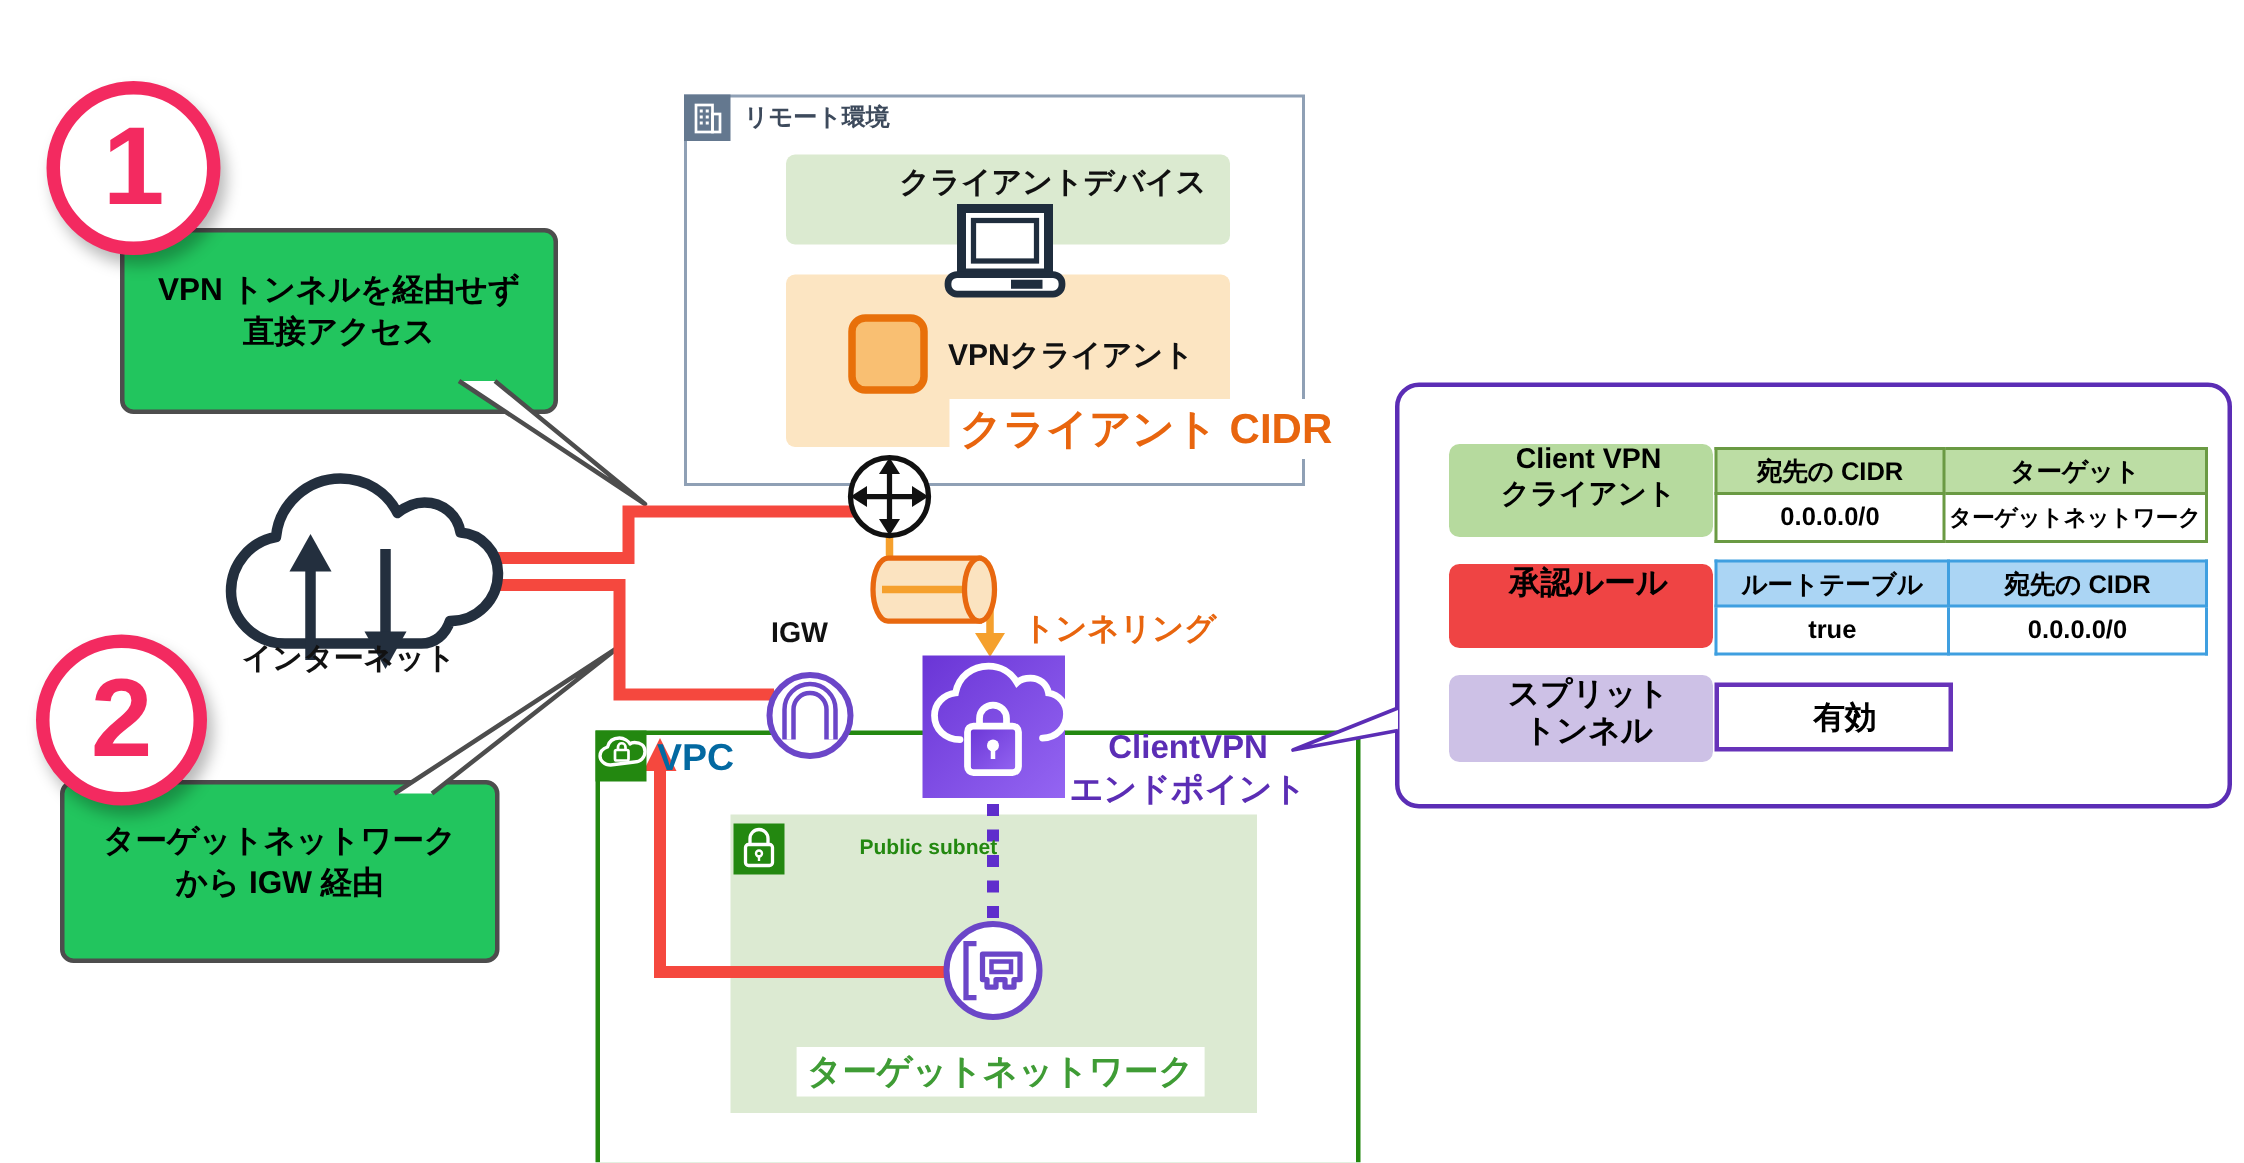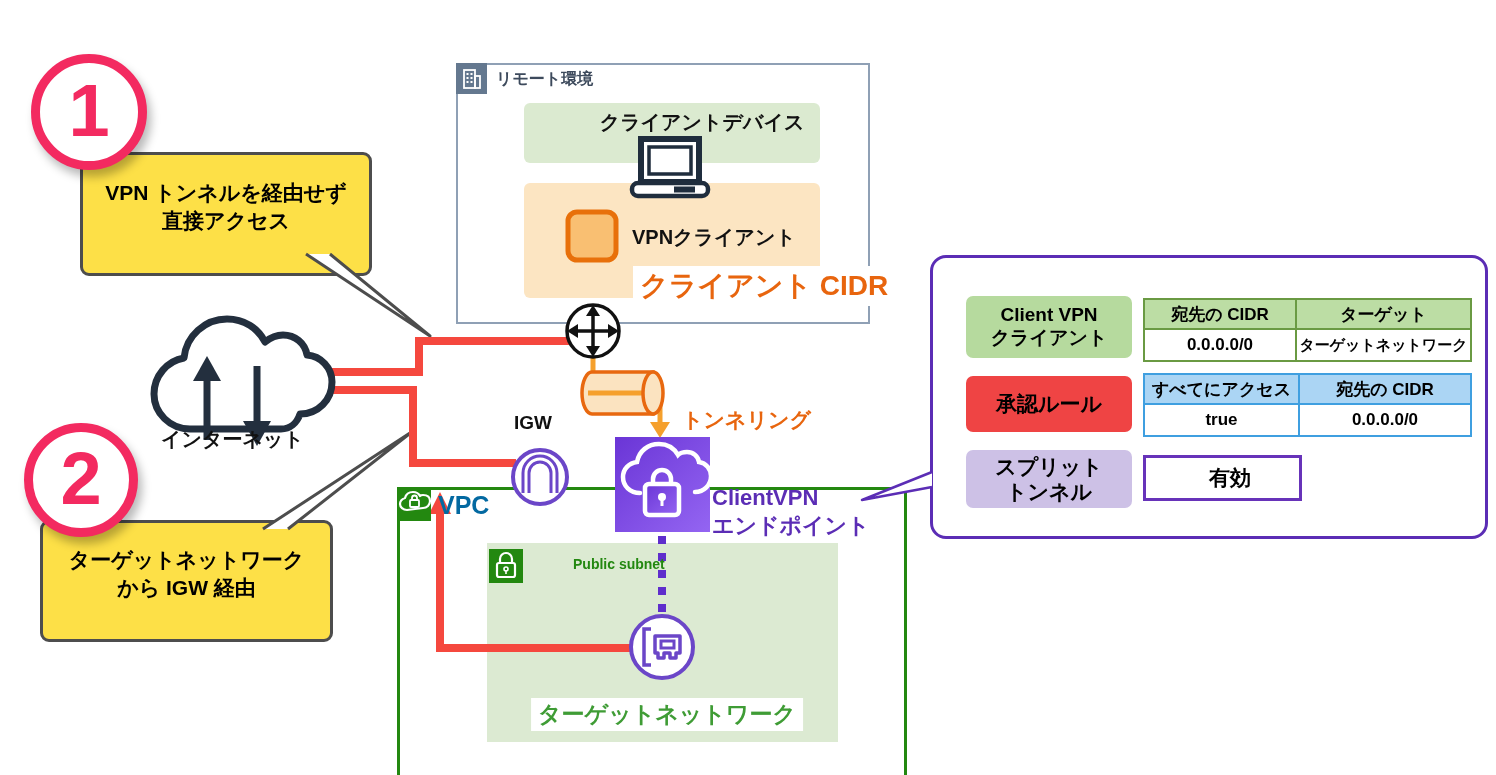--- a/index.html
+++ b/index.html
@@ -1,38 +1,38 @@
 <!DOCTYPE html>
 <html><head>
 <meta charset="utf-8">
 <style>
   html,body{margin:0;padding:0;background:#fff;}
   .stage{position:relative;width:1496px;height:775px;background:#fff;overflow:hidden;
          font-family:"Liberation Sans","DejaVu Sans",sans-serif;}
   .t{position:absolute;font-weight:bold;color:#111;line-height:1.25;}
   
-  .bubble{position:absolute;background:#fde047;border:3px solid #4d4d4d;border-radius:9px;
+  .bubble{position:absolute;background:#22c55e;border:3px solid #4d4d4d;border-radius:9px;
           display:flex;flex-direction:column;align-items:center;justify-content:center;
           font-weight:bold;font-size:21px;color:#000;text-align:center;padding-bottom:14px;}
   
   .badge{position:absolute;border-radius:50%;background:#fff;border:9px solid #f32a60;
          box-shadow:4px 7px 10px rgba(0,0,0,.28);display:flex;align-items:center;justify-content:center;}
   .badge .num{font-weight:bold;font-size:74px;color:#f32a60;transform:translateY(-2px);}
   
   .remote-box{position:absolute;left:456px;top:63px;width:410px;height:257px;background:#fff;border:2px solid #8fa0b5;}
   .soft{position:absolute;border-radius:6px;}
   
   .vpc-box{position:absolute;left:397px;top:487px;width:504px;height:285px;border:3px solid #238810;}
   .subnet-box{position:absolute;left:487px;top:543px;width:351px;height:199px;background:#dcead2;}
   .chip{position:absolute;background:#fff;padding:1px 7px;font-weight:bold;white-space:nowrap;}
   
   .panel{position:absolute;left:930px;top:255px;width:552px;height:278px;background:#fff;
          border:3px solid #5b2db5;border-radius:16px;}
   .plabel{position:absolute;border-radius:7px;display:flex;flex-direction:column;align-items:center;
-          justify-content:center;font-weight:bold;color:#000;text-align:center;line-height:1.2;}
+          font-weight:bold;color:#000;text-align:center;line-height:1.2;padding-left:10px;}
   table.ptab{position:absolute;border-collapse:collapse;table-layout:fixed;}
   table.ptab td{font-weight:bold;text-align:center;vertical-align:middle;padding:0;}
   table.gtab td{border:2px solid #6a9a43;}
   table.gtab tr.hd td{background:#bcdda4;}
   table.btab td{border:2px solid #3f9fe0;}
   table.btab tr.hd td{background:#abd5f4;}
   .valbox{position:absolute;background:#fff;border:3px solid #6733b9;display:flex;
           align-items:center;justify-content:center;font-weight:bold;font-size:21px;}
   svg{position:absolute;left:0;top:0;pointer-events:none;}
 </style>
@@ -81,21 +81,21 @@
       </tr>
     </tbody>
       </table>
 
     <div class="plabel" style="left:33px;top:118px;width:166px;height:56px;background:#ef4444;font-size:21px;">
       <div>承認ルール</div>
     </div>
     <table class="ptab btab" style="left:210px;top:115px;">
       <tbody>
           <tr class="hd">
-        <td style="width:153px;height:28px;font-size:17px;">すべてにアクセス</td>
+        <td style="width:153px;height:28px;font-size:17px;">ルートテーブル</td>
         <td style="width:170px;font-size:17px;">宛先の CIDR</td>
       </tr>
       <tr>
         <td style="height:30px;font-size:17px;">true</td>
         <td style="font-size:17px;">0.0.0.0/0</td>
       </tr>
     </tbody>
       </table>
 
     <div class="plabel" style="left:33px;top:192px;width:166px;height:58px;background:#cdc1e6;font-size:21px;">
@@ -264,18 +264,18 @@
   <div class="t" style="left:682px;top:381px;font-size:21px;color:#e8650e;margin-top:26px;">トンネリング</div>
 
   <div class="t" style="left:514px;top:411px;font-size:19px;">IGW</div>
 
   <div class="t" style="left:438px;top:490px;font-size:25px;color:#0369a1;">VPC</div>
 
   <div class="t" style="left:531px;top:556px;font-size:14px;color:#238810;margin-left:42px;">Public subnet</div>
 
   <div class="chip" style="left:667px;top:698px;transform:translateX(-50%);color:#3f9c35;font-size:23px;">ターゲットネットワーク</div>
 
-  <div class="t" style="left:712px;top:484px;width:160px;text-align:left;font-size:22px;color:#5b2db5;">
+  <div class="t" style="left:712px;top:484px;width:160px;text-align:center;font-size:22px;color:#5b2db5;">
     <div>ClientVPN</div>
     <div>エンドポイント</div>
   </div>
 
 </div>
 
 </body></html>

